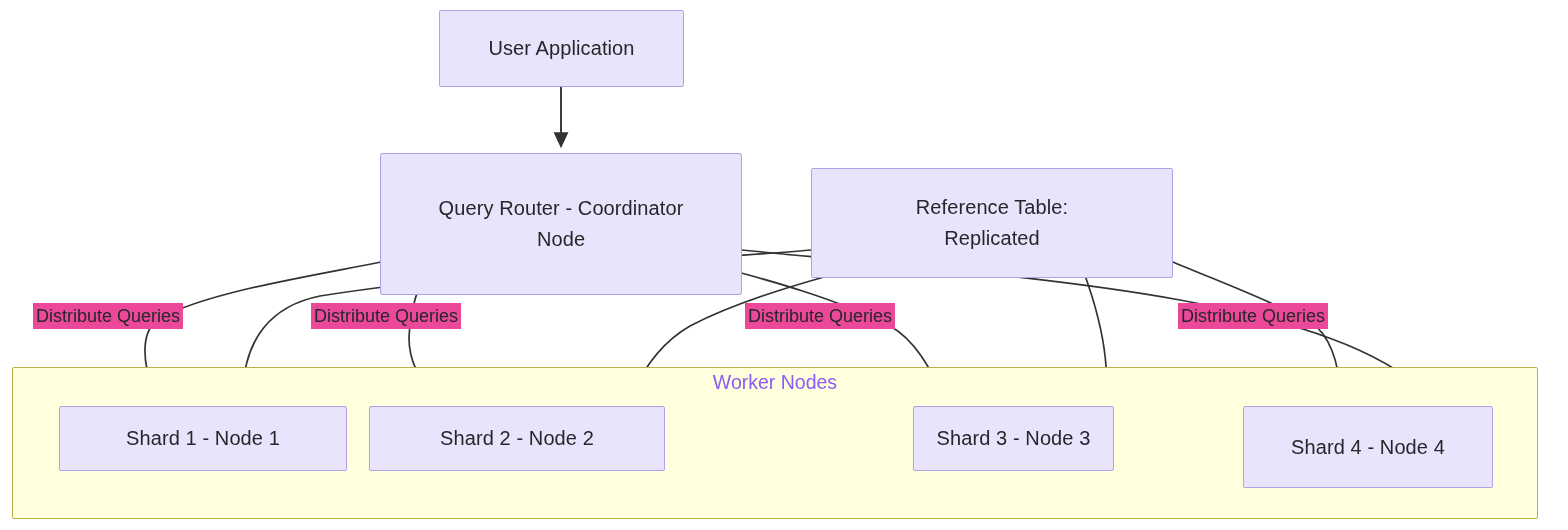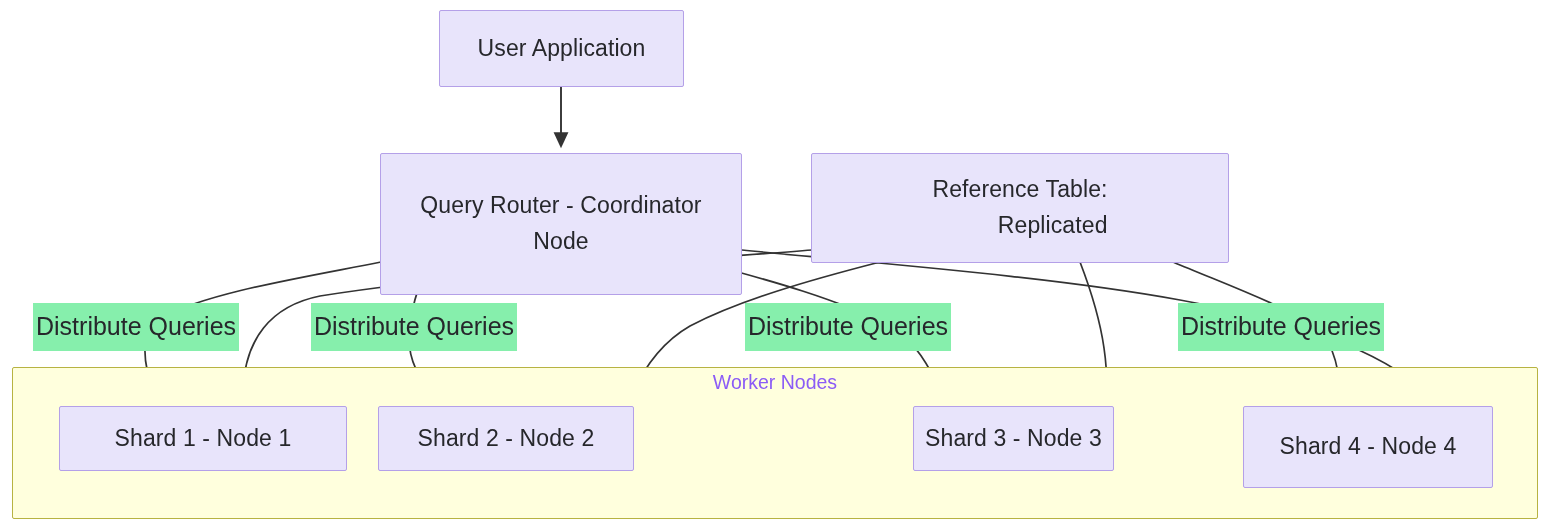--- a/index.html
+++ b/index.html
@@ -28,21 +28,21 @@
     position: absolute;
     box-sizing: border-box;
     background: #e8e4fb;
     border: 1.4px solid #b4a0e8;
     border-radius: 2px;
     display: flex;
     align-items: center;
     justify-content: center;
     text-align: center;
     color: #26272b;
-    font-size: 23px;
+    font-size: 20px;
     line-height: 1.55;
     letter-spacing: 0.1px;
     z-index: 3;
     white-space: pre-line;
   }
   #subgraph-worker-nodes {
     position: absolute;
     left: 12px;
     top: 367px;
     width: 1526px;
@@ -59,25 +59,25 @@
     top: 371px;
     width: 1526px;
     text-align: center;
     font-size: 19.5px;
     color: #8b5cf6;
     z-index: 4;
     pointer-events: none;
   }
   .edge-label {
     position: absolute;
-    background: #86efac;
+    background: #ec4899;
     color: #26272b;
-    font-size: 25px;
+    font-size: 18px;
     line-height: 1.35;
-    padding: 7px 3px;
+    padding: 1px 3px;
     white-space: nowrap;
     z-index: 4;
   }
 </style>
 </head>
 <body>
 
 <div id="diagram-root">
 
   <div id="subgraph-worker-nodes"></div>
@@ -106,28 +106,28 @@
     <path d="M 1080,262 C 1090,288 1100,320 1104,348 C 1107,368 1107,384 1107,392" fill="none" stroke="#333333" stroke-width="1.7" marker-end="url(#arrowhead)"></path>
 
     <path d="M 1173,262 C 1215,280 1270,300 1310,322 C 1330,334 1339,364 1340,392" fill="none" stroke="#333333" stroke-width="1.7" marker-end="url(#arrowhead)"></path>
   </svg>
 
   <div class="node-box" id="node-user-application" style="left:439px; top:10px; width:245px; height:77px;">User Application</div>
 
   <div class="node-box" id="node-query-router" style="left:380px; top:153px; width:362px; height:142px;">Query Router - Coordinator
 Node</div>
 
-  <div class="node-box" id="node-reference-table" style="left:811px; top:153px; width:418px; height:110px;text-align:right;">Reference Table:
+  <div class="node-box" id="node-reference-table" style="left:811px; top:168px; width:362px; height:110px;">Reference Table:
 Replicated</div>
 
   <div id="subgraph-title">Worker Nodes</div>
 
   <div class="node-box" id="node-shard-1" style="left:59px; top:406px; width:288px; height:65px;">Shard 1 - Node 1</div>
 
-  <div class="node-box" id="node-shard-2" style="left:378px; top:406px; width:256px; height:65px;">Shard 2 - Node 2</div>
+  <div class="node-box" id="node-shard-2" style="left:369px; top:406px; width:296px; height:65px;">Shard 2 - Node 2</div>
 
   <div class="node-box" id="node-shard-3" style="left:913px; top:406px; width:201px; height:65px;">Shard 3 - Node 3</div>
 
   <div class="node-box" id="node-shard-4" style="left:1243px; top:406px; width:250px; height:82px;">Shard 4 - Node 4</div>
 
   <div class="edge-label" style="left:33px; top:303px;">Distribute Queries</div>
 
   <div class="edge-label" style="left:311px; top:303px;">Distribute Queries</div>
 
   <div class="edge-label" style="left:745px; top:303px;">Distribute Queries</div>

